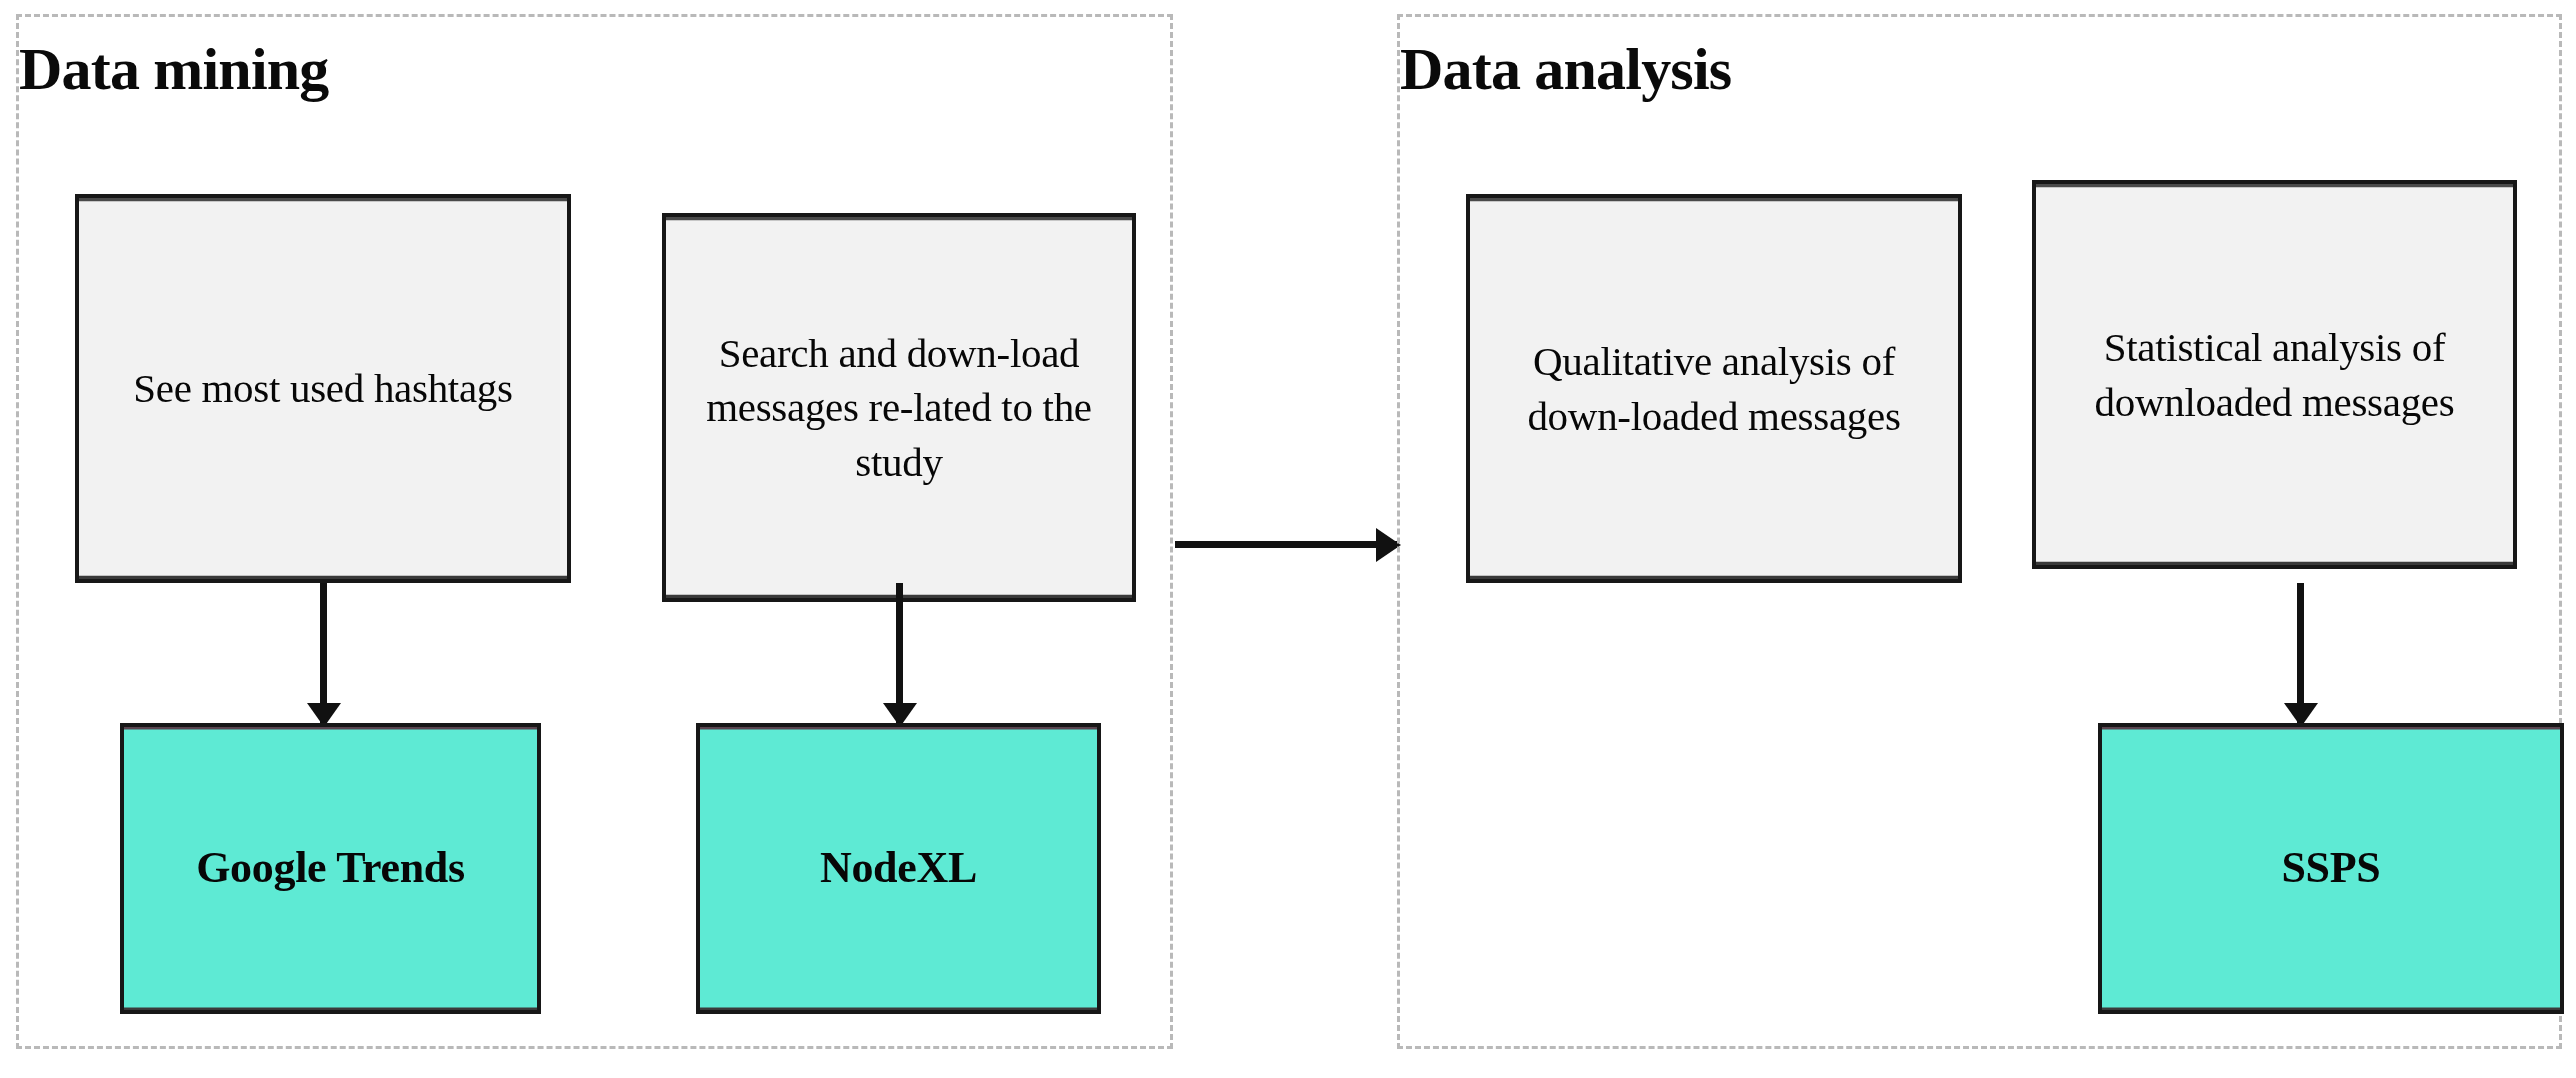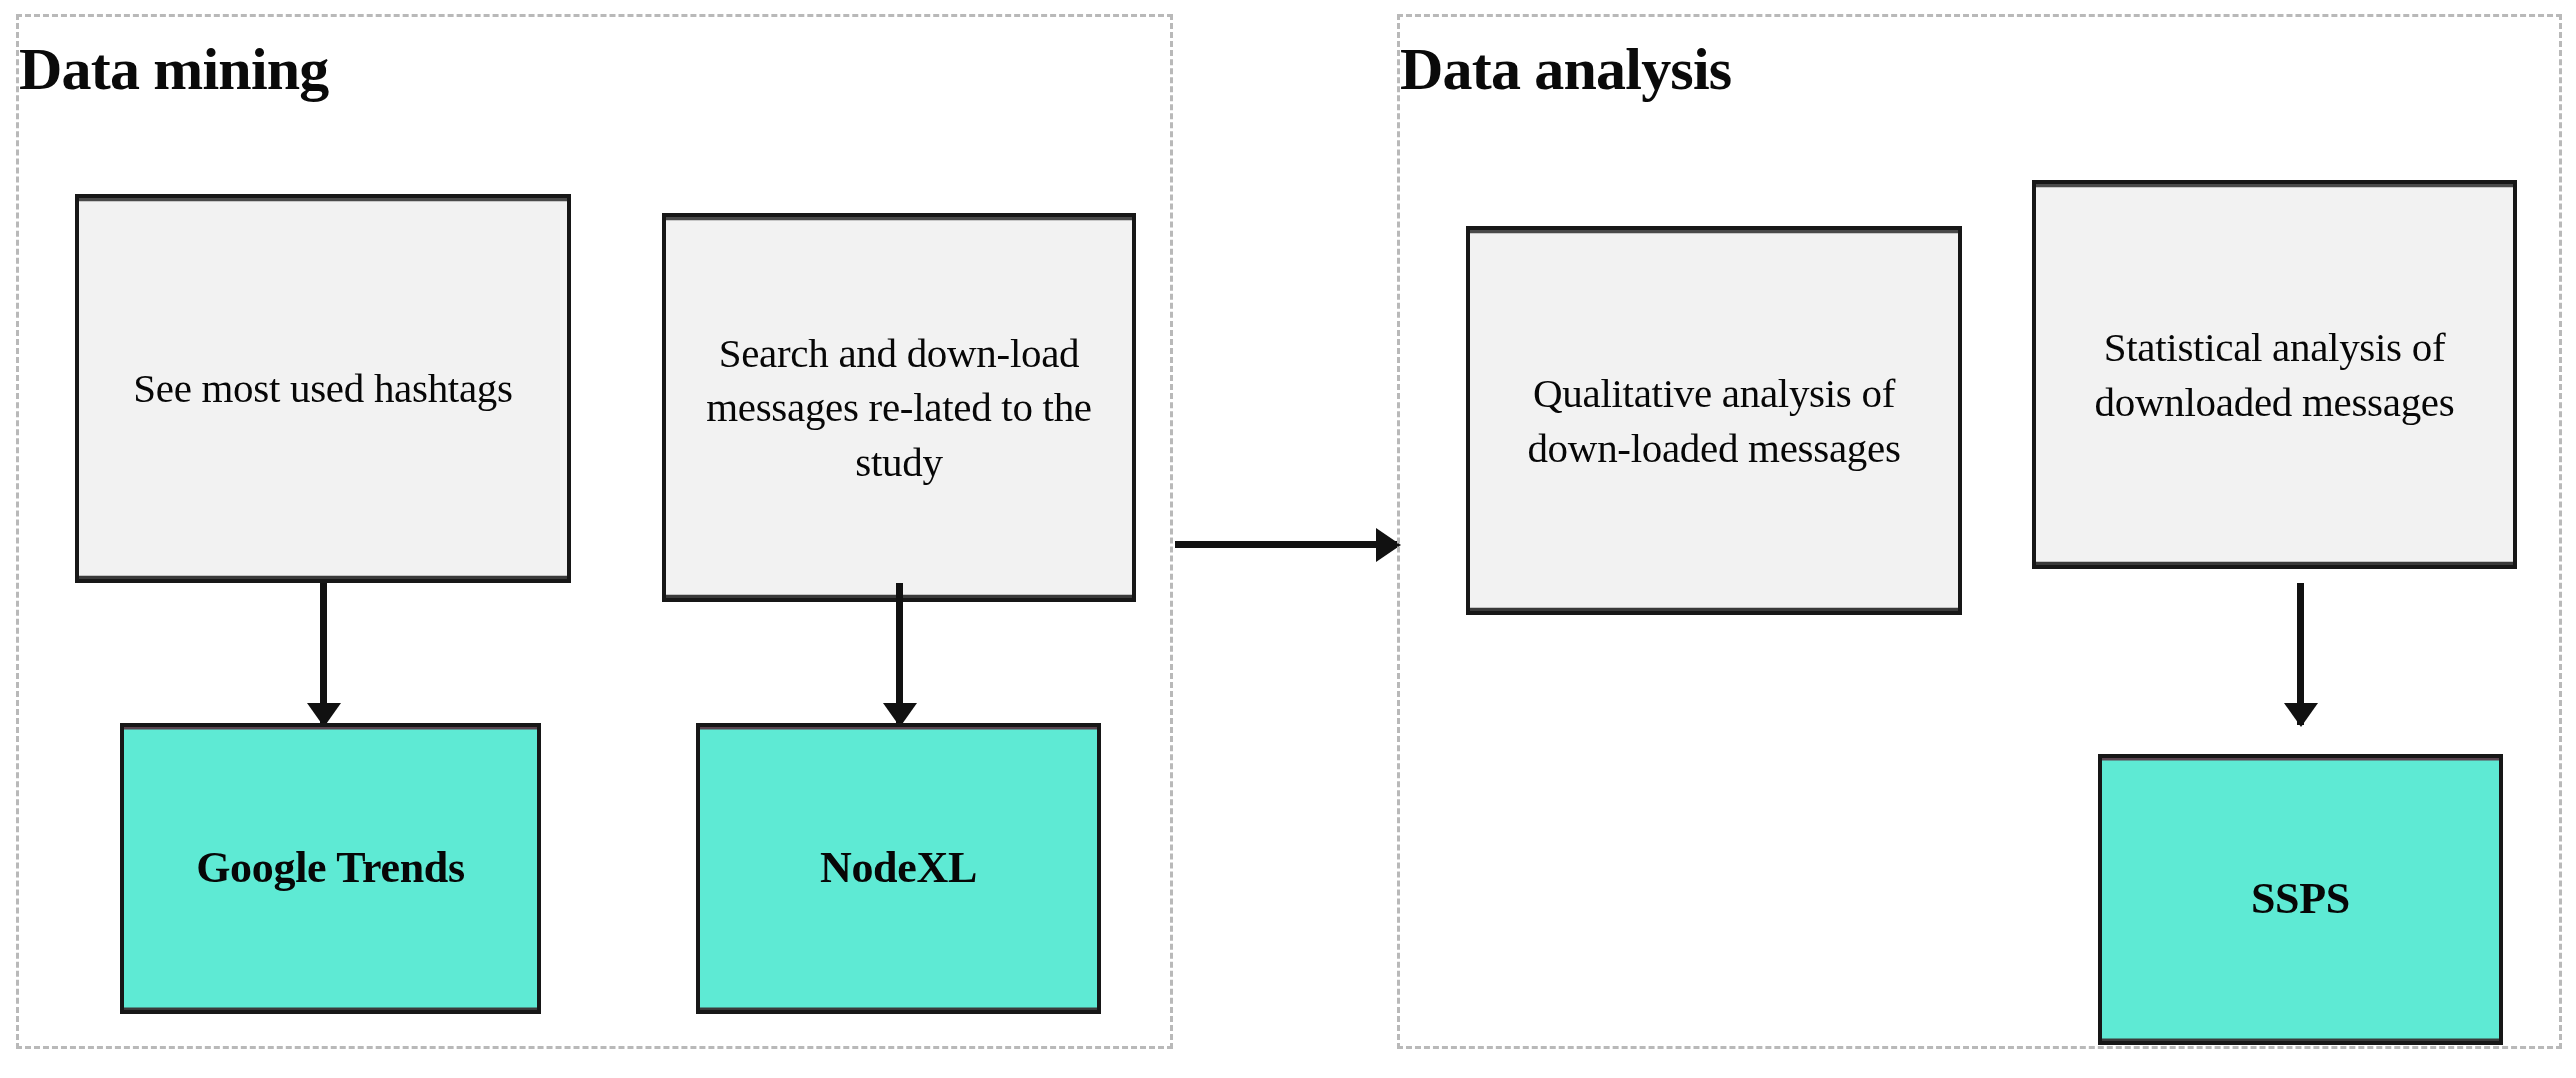--- a/index.html
+++ b/index.html
@@ -68,26 +68,26 @@
   .node-pink {
     background: #5eead4;
     font-weight: bold;
     font-size: 44px;
     box-shadow: inset 0 2.4px 0 0 #5a4550, inset 0 -2.4px 0 0 #3a3a3a;
   }
 
   
   #node-hashtags   { left: 75px;  top: 194px; width: 496px; height: 389px; }
   #node-search     { left: 662px; top: 194px; width: 474px; height: 389px; margin-top: 19px; }
-  #node-qualitative{ left: 1466px;top: 194px; width: 496px; height: 389px; margin-top: 32px; }
+  #node-qualitative{ left: 1466px;top: 194px; width: 496px; height: 389px; }
   #node-statistical{ left: 2032px;top: 180px; width: 485px; height: 389px; }
 
   #node-google     { left: 120px; top: 723px; width: 421px; height: 291px; }
   #node-nodexl     { left: 696px; top: 723px; width: 405px; height: 291px; }
-  #node-ssps       { left: 2098px;top: 723px; width: 405px; height: 291px; margin-top: 31px; }
+  #node-ssps       { left: 2098px;top: 723px; width: 466px; height: 291px; }
 
   
   .arrow-v {
     position: absolute;
     width: 7.1px;
     background: #111111;
   }
   .arrow-v::after {
     content: "";
     position: absolute;

